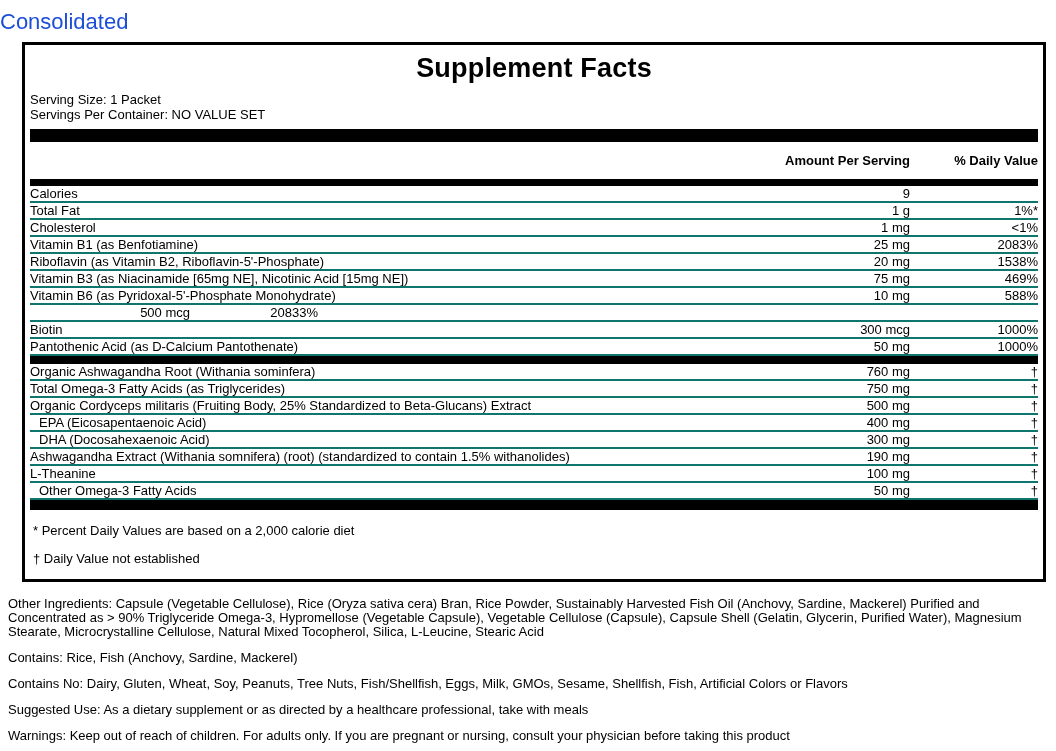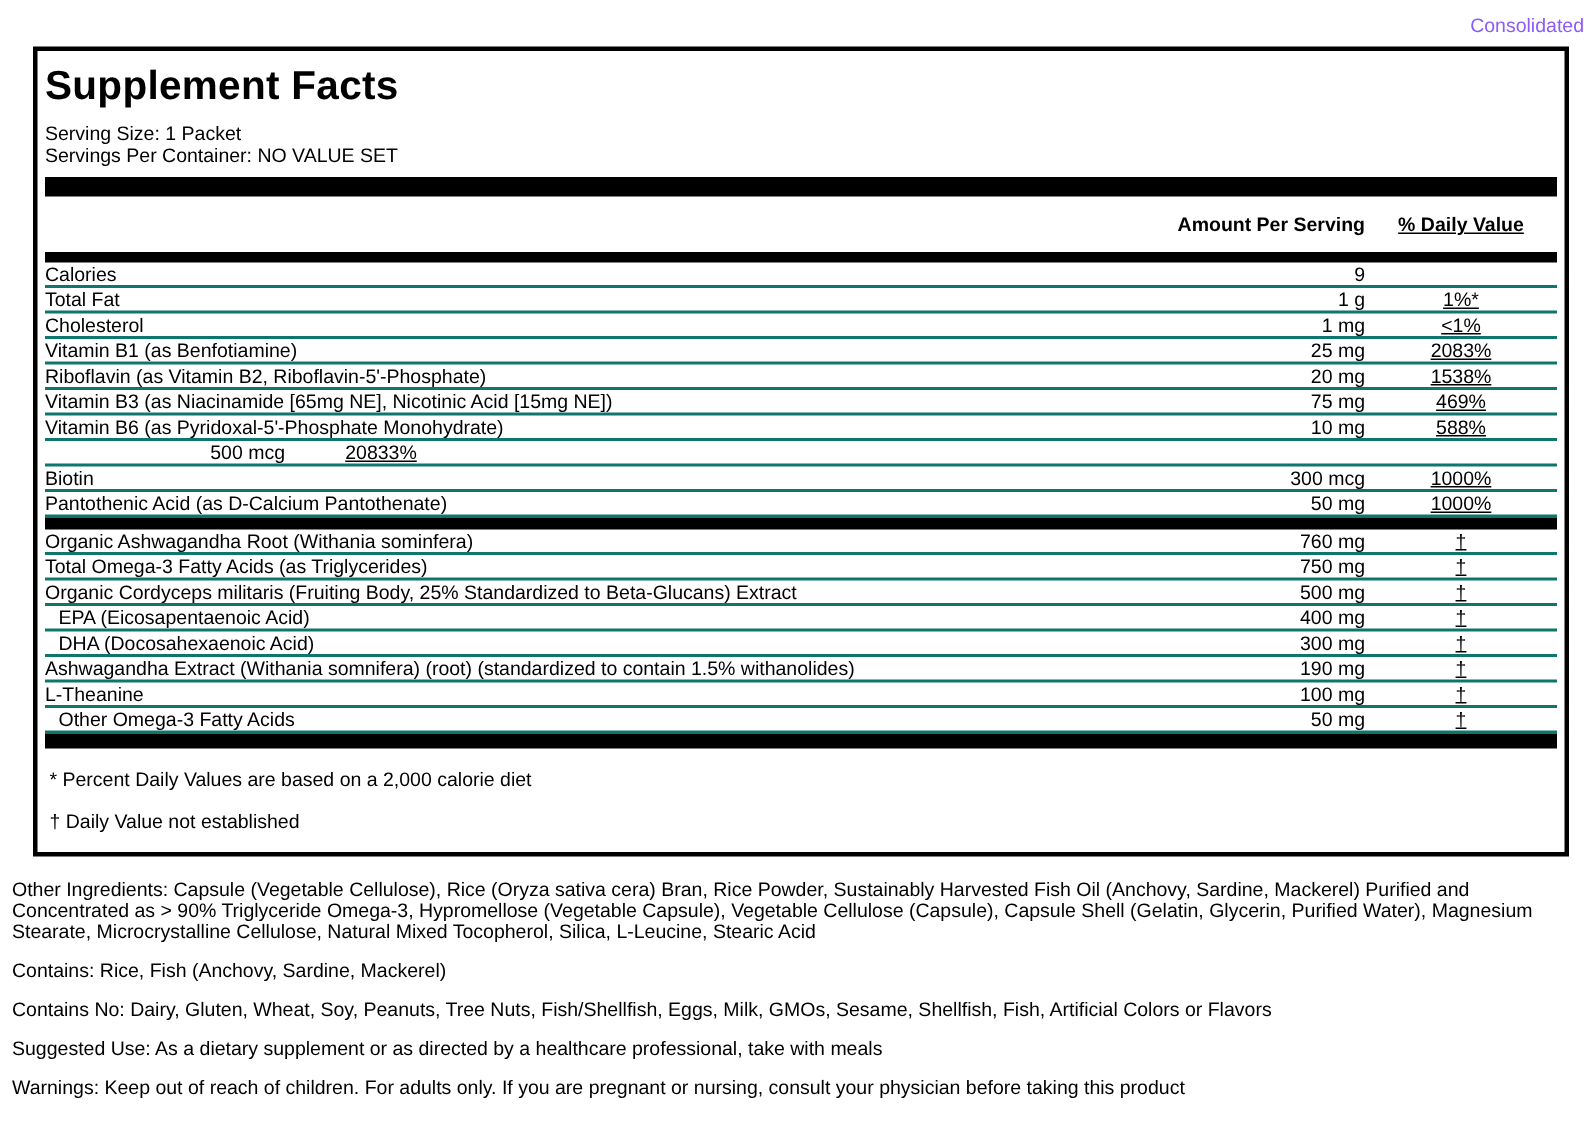--- a/index.html
+++ b/index.html
@@ -5,37 +5,38 @@
   * { box-sizing: border-box; }
   html, body { margin: 0; padding: 0; }
   body {
     width: 1056px; height: 751px;
     background: #ffffff;
     font-family: "Liberation Sans", sans-serif;
     color: #000;
     overflow: hidden;
   }
   .page-title {
-    text-align: right;
-    font-size: 13px;
-    color: #8b5cf6;
+    text-align: left;
+    font-size: 22px;
+    color: #1d4ed8;
     margin: 9px 0 7px 0;
   }
   .panel {
     margin-left: 22px;
     width: 1024px;
     border: 3px solid #000;
     padding: 6px 5px 13px 5px;
     background: #fff;
   }
   .facts-heading {
     font-size: 27px;
     font-weight: bold;
     margin: 2px 0 9px 0;
     letter-spacing: 0.2px;
+    text-align: center;
   }
   .serving-line {
     font-size: 13px;
     line-height: 14.5px;
   }
   .bar { background: #000; }
   .bar-thick { height: 13px; margin-top: 7px; }
   .bar-med   { height: 7px; }
   .sec-bar   { height: 8px; }
   .sec-bar.last { height: 10px; }
@@ -47,21 +48,21 @@
     border-bottom: 2px solid #0f766e;
   }
   .trow.thead {
     height: 37px;
     font-weight: bold;
     border-bottom: none;
   }
   .cname { flex: 1; white-space: nowrap; overflow: hidden; }
   .cname.indent { padding-left: 9px; }
   .camt { width: 160px; text-align: right; white-space: nowrap; }
-  .cdv  { width: 128px; text-align: center; white-space: nowrap; text-decoration: underline; }
+  .cdv  { width: 128px; text-align: right; white-space: nowrap; }
   .footnote {
     font-size: 13px;
     margin: 13px 0 0 3px;
   }
   .details {
     margin: 15px 8px 0 8px;
     width: 1040px;
     font-size: 13px;
   }
   .detail {

